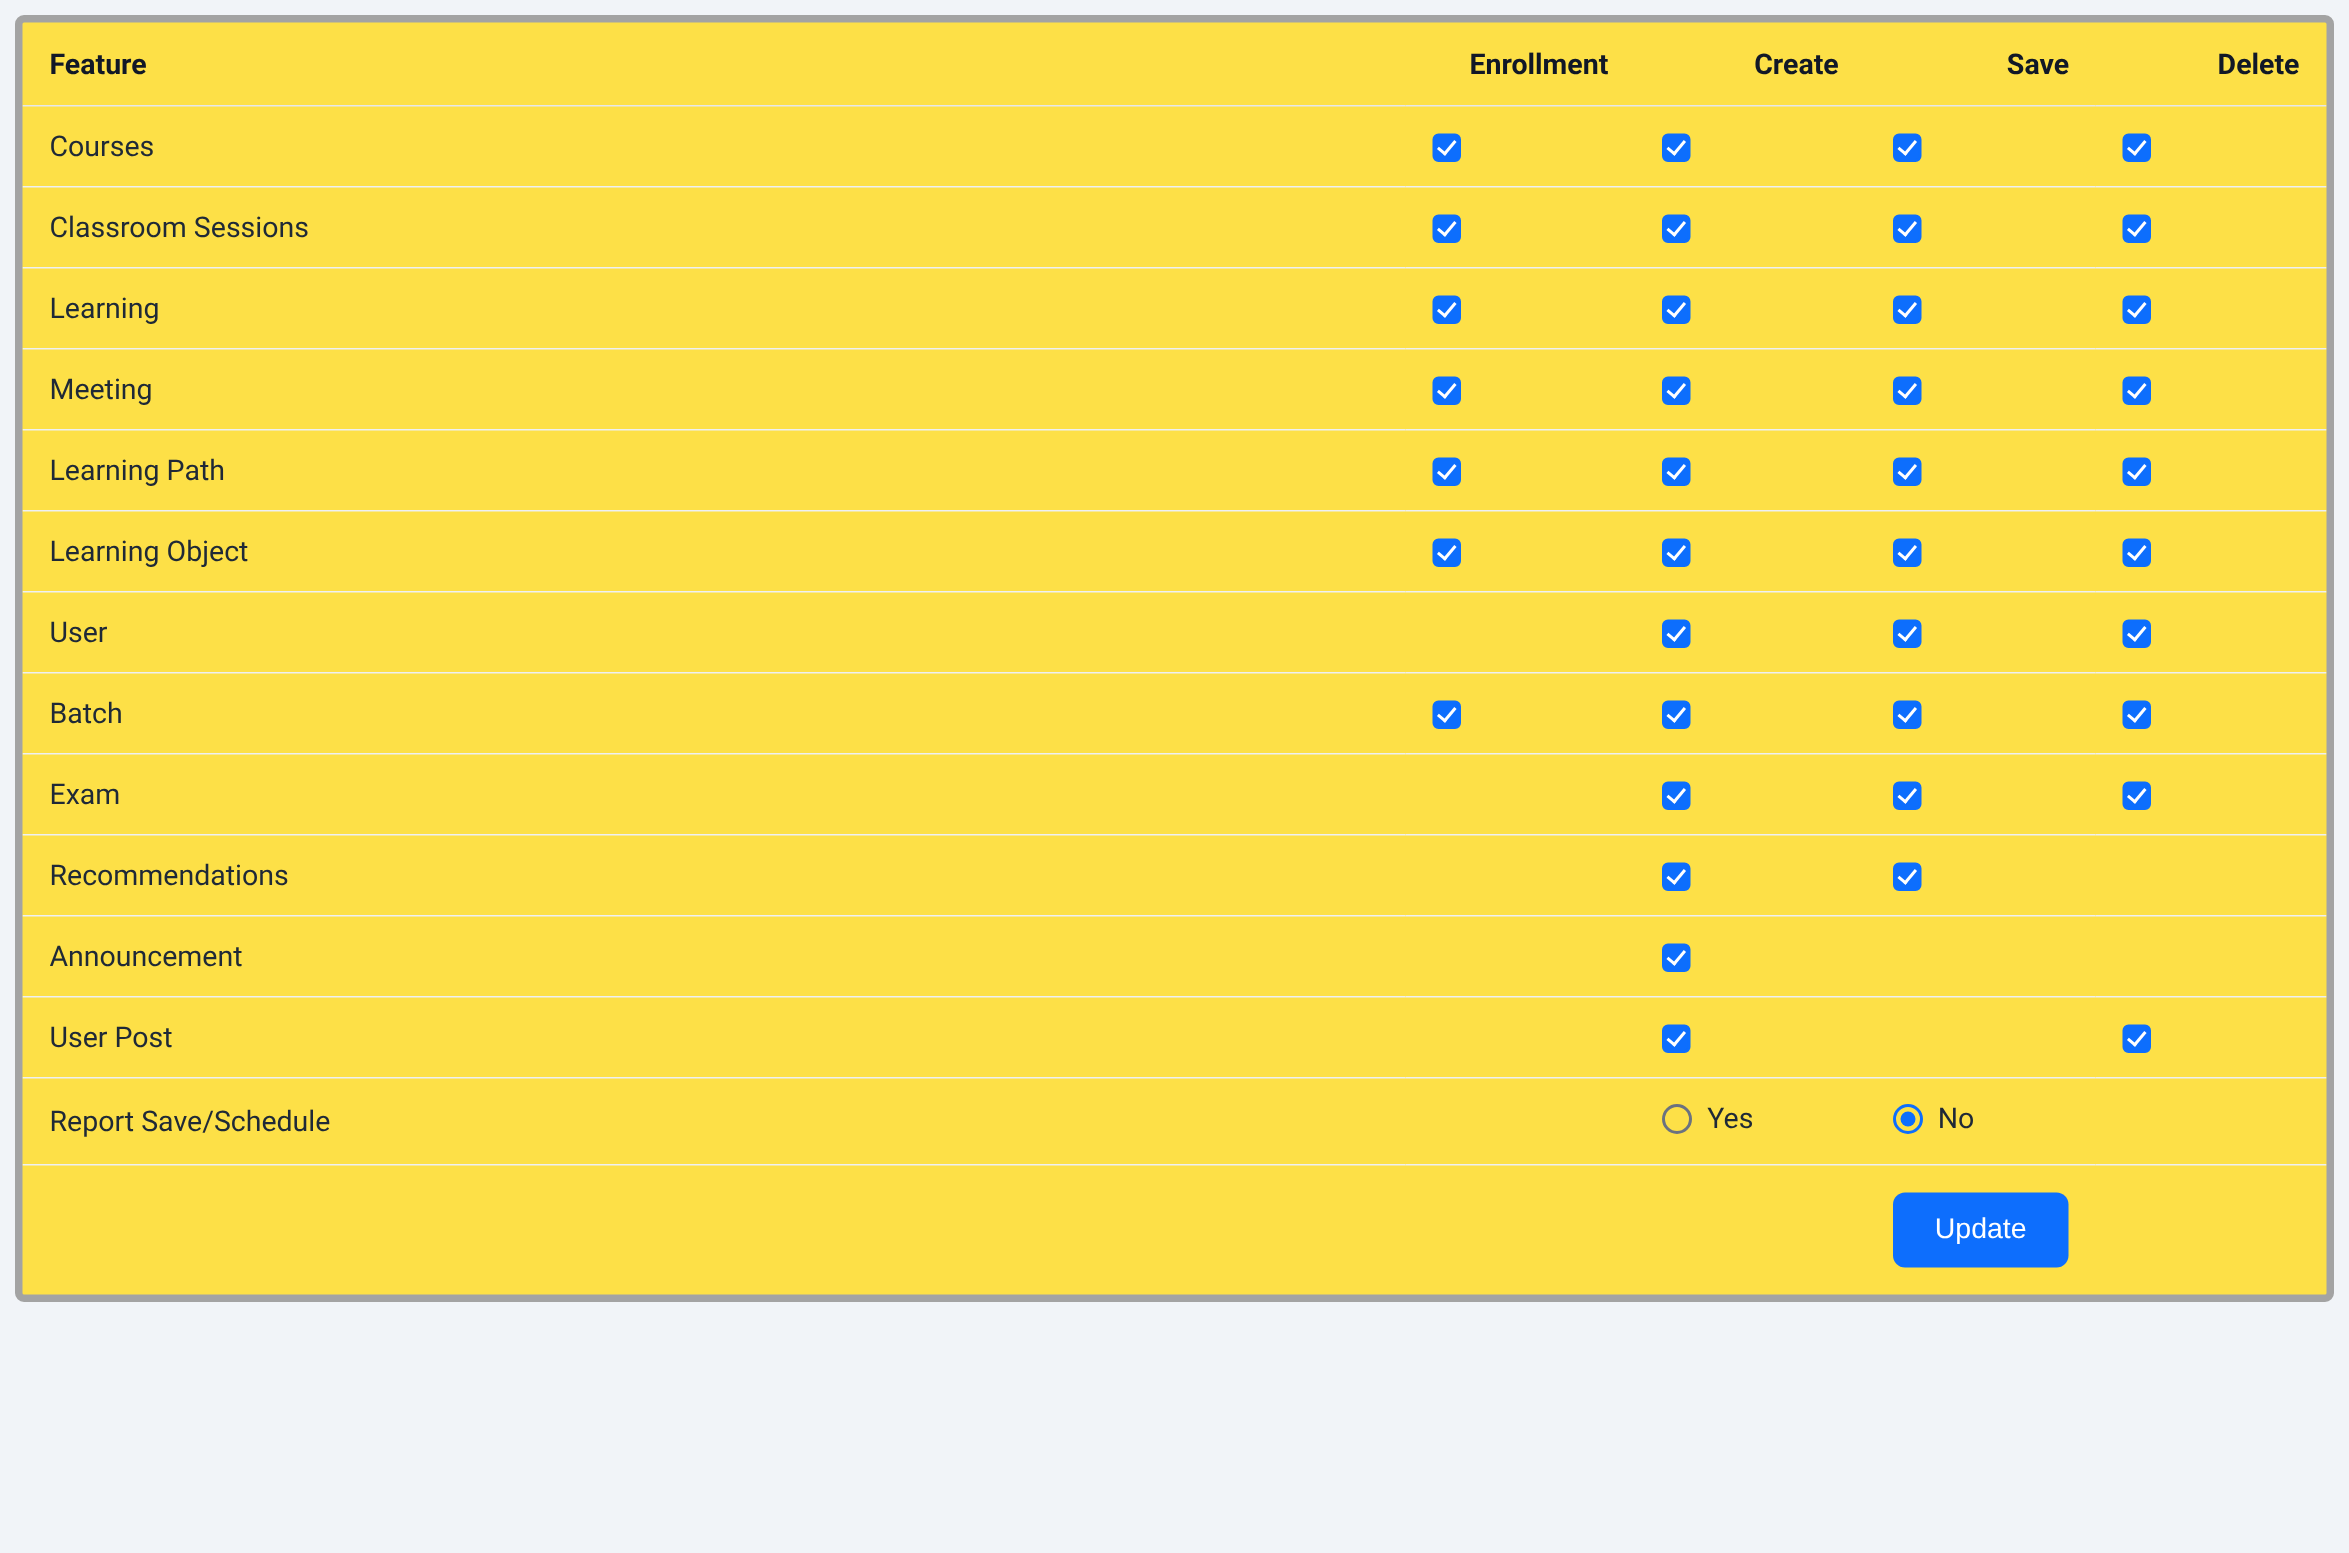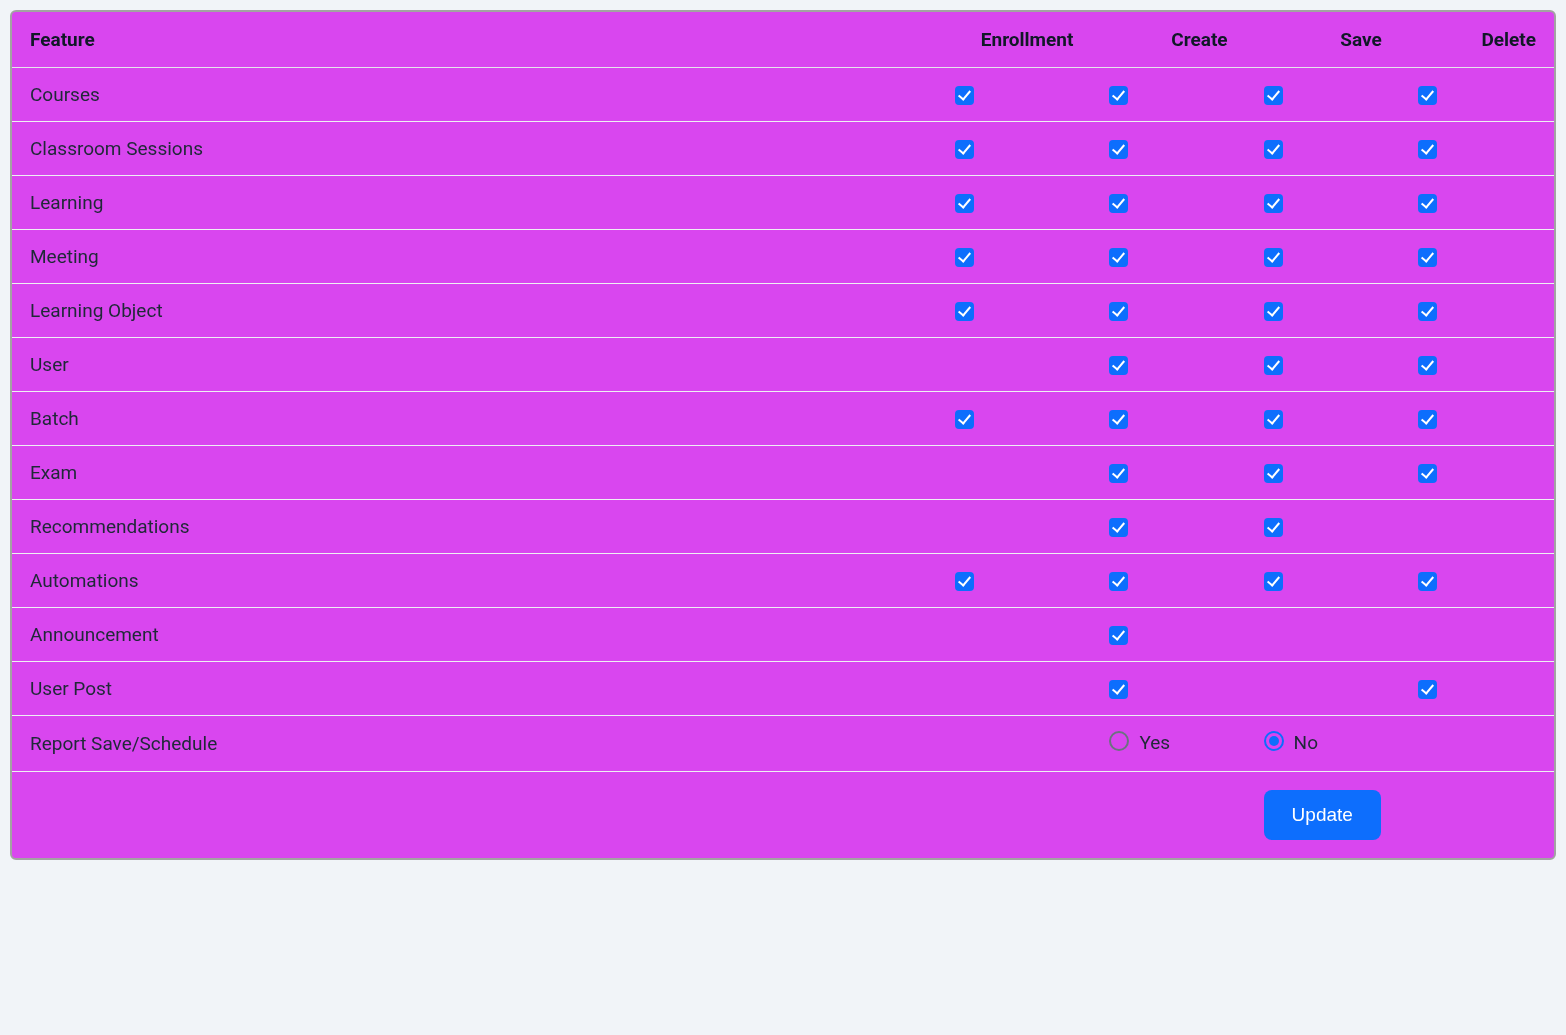--- a/index.html
+++ b/index.html
@@ -7,22 +7,22 @@
       margin: 0;
       padding: 0;
     }
     body {
       font-family: -apple-system, BlinkMacSystemFont, "Segoe UI", Roboto, Helvetica, Arial, sans-serif;
       background: #f1f4f8;
       padding: 10px;
       color: #1f2937;
     }
     .panel {
-      background: #d946ef;
-      border: 2px solid #a3a3a3;
+      background: #fde047;
+      border: 5px solid #a3a3a3;
       border-radius: 6px;
       overflow: hidden;
     }
     table {
       width: 100%;
       border-collapse: collapse;
     }
     thead th {
       text-align: left;
       font-weight: 700;
@@ -75,21 +75,21 @@
       background: #ffffff;
       border-color: #cbd5e1;
     }
     .chk:not(:checked)::after {
       display: none;
     }
 
     
     .radio-wrap {
       display: inline-flex;
-      align-items: flex-start;
+      align-items: center;
       gap: 10px;
       font-size: 19px;
       cursor: pointer;
     }
     .radio {
       appearance: none;
       -webkit-appearance: none;
       width: 20px;
       height: 20px;
       border-radius: 50%;
@@ -165,20 +165,27 @@
           <td><input type="checkbox" class="chk" checked="" style=""></td>
         </tr>
         <tr>
           <td>Meeting</td>
           <td><input type="checkbox" class="chk" checked="" style=""></td>
           <td><input type="checkbox" class="chk" checked="" style=""></td>
           <td><input type="checkbox" class="chk" checked="" style=""></td>
           <td><input type="checkbox" class="chk" checked="" style=""></td>
         </tr>
         <tr>
+          <td>Learning Path</td>
+          <td><input type="checkbox" class="chk" checked="" style=""></td>
+          <td><input type="checkbox" class="chk" checked="" style=""></td>
+          <td><input type="checkbox" class="chk" checked="" style=""></td>
+          <td><input type="checkbox" class="chk" checked="" style=""></td>
+        </tr>
+        <tr>
           <td>Learning Object</td>
           <td><input type="checkbox" class="chk" checked="" style=""></td>
           <td><input type="checkbox" class="chk" checked="" style=""></td>
           <td><input type="checkbox" class="chk" checked="" style=""></td>
           <td><input type="checkbox" class="chk" checked="" style=""></td>
         </tr>
         <tr>
           <td>User</td>
           <td></td>
           <td><input type="checkbox" class="chk" checked="" style=""></td>
@@ -198,27 +205,20 @@
           <td><input type="checkbox" class="chk" checked="" style=""></td>
           <td><input type="checkbox" class="chk" checked="" style=""></td>
           <td><input type="checkbox" class="chk" checked="" style=""></td>
         </tr>
         <tr>
           <td>Recommendations</td>
           <td></td>
           <td><input type="checkbox" class="chk" checked="" style=""></td>
           <td><input type="checkbox" class="chk" checked="" style=""></td>
           <td></td>
-        </tr>
-        <tr>
-          <td>Automations</td>
-          <td><input type="checkbox" class="chk" checked="" style=""></td>
-          <td><input type="checkbox" class="chk" checked="" style=""></td>
-          <td><input type="checkbox" class="chk" checked="" style=""></td>
-          <td><input type="checkbox" class="chk" checked="" style=""></td>
         </tr>
         <tr>
           <td>Announcement</td>
           <td></td>
           <td><input type="checkbox" class="chk" checked="" style=""></td>
           <td></td>
           <td></td>
         </tr>
         <tr>
           <td>User Post</td>

